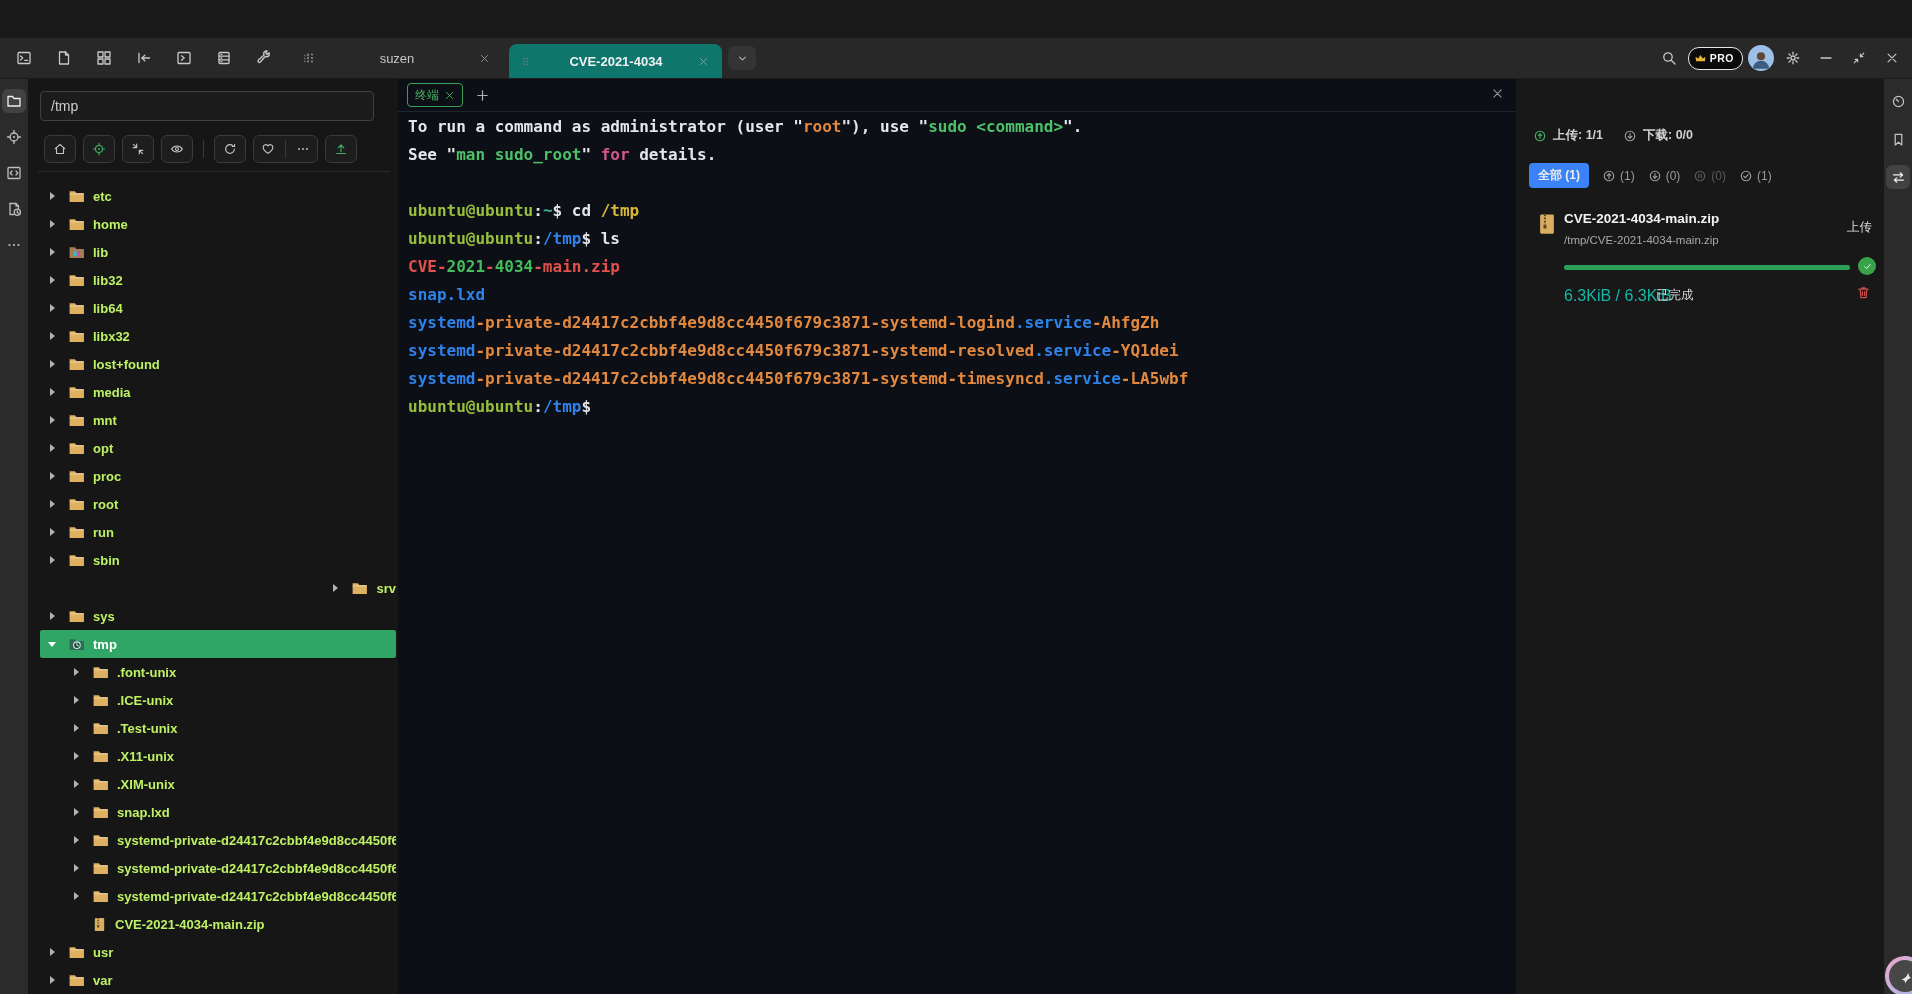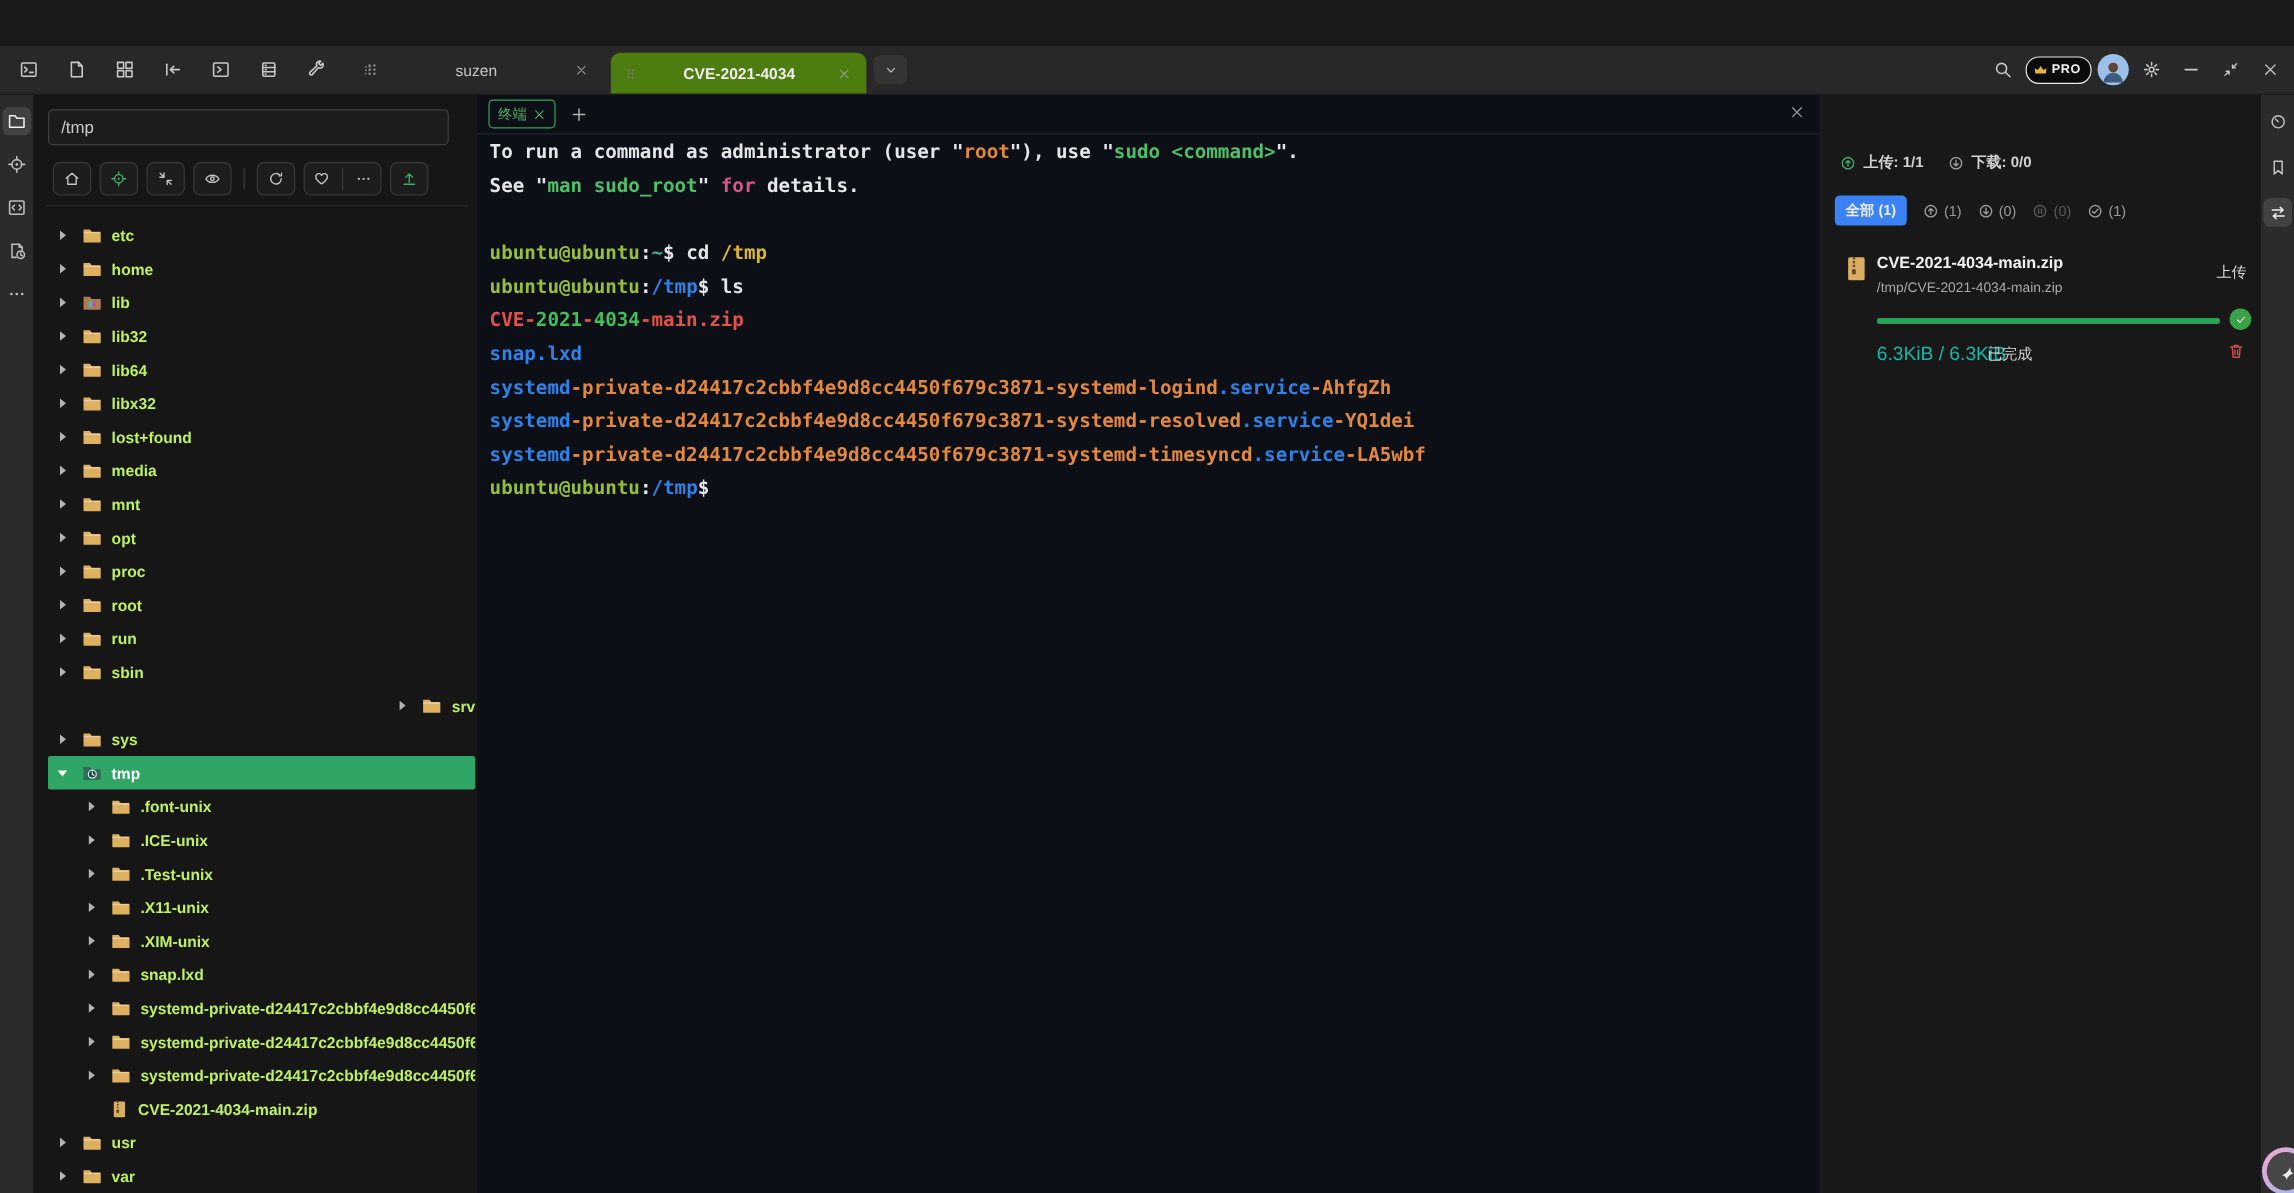--- a/index.html
+++ b/index.html
@@ -10,21 +10,21 @@
   
   .titlebar{position:absolute;left:0;top:0;width:1912px;height:40px;background:#282828;border-bottom:1px solid #1b1b1b;z-index:5;}
   .tb-left{position:absolute;left:10px;top:0;height:40px;display:flex;align-items:center;gap:12px;}
   .tb-btn{width:28px;height:28px;display:flex;align-items:center;justify-content:center;color:#c9c9c9;border-radius:6px;}
   .tb-drag{color:#8f8f8f;margin-left:6px;}
   .tabstrip{position:absolute;left:290px;top:0;height:40px;display:flex;align-items:stretch;gap:6px;}
   .tab{width:193px;display:flex;align-items:center;padding:0 10px;color:#c6c6c6;font-size:13px;}
   .tab .dots{color:#7d7d7d;margin-right:6px;}
   .tab .lbl{flex:1;text-align:center;white-space:nowrap;overflow:hidden;}
   .tab .x{color:#9a9a9a;width:18px;height:18px;display:flex;align-items:center;justify-content:center;}
-  .tab.active{margin-top:6px;background:#4d7c0f;border-radius:8px 8px 0 0;color:#f0f0f0;font-weight:bold;}
+  .tab.active{margin-top:6px;background:#0f766e;border-radius:8px 8px 0 0;color:#f0f0f0;font-weight:bold;}
   .tab-chevron{align-self:center;width:28px;height:24px;background:#343434;border-radius:6px;display:flex;align-items:center;justify-content:center;color:#b5b5b5;}
   .tb-right{position:absolute;right:6px;top:0;height:40px;display:flex;align-items:center;gap:5px;}
   .pro-badge{height:21px;padding:0 8px 0 5px;background:#0b0b0b;border:1.5px solid #e6e6e6;border-radius:11px;display:flex;align-items:center;gap:3px;color:#f5f5f5;font-size:10.5px;font-weight:bold;letter-spacing:.5px;}
   .pro-badge .crown{color:#e8b53a;}
   .avatar{width:26px;height:26px;border-radius:50%;background:#9cc0e8;overflow:hidden;display:flex;align-items:flex-end;justify-content:center;}
 
   
   .actbar{position:absolute;left:0;top:41px;width:28px;height:953px;background:#2b2b2b;display:flex;flex-direction:column;align-items:center;padding-top:10px;gap:12px;box-sizing:border-box;}
   .act-btn{width:24px;height:24px;display:flex;align-items:center;justify-content:center;color:#bdbdbd;border-radius:6px;}
   .act-btn.active{background:#424242;color:#efefef;}

